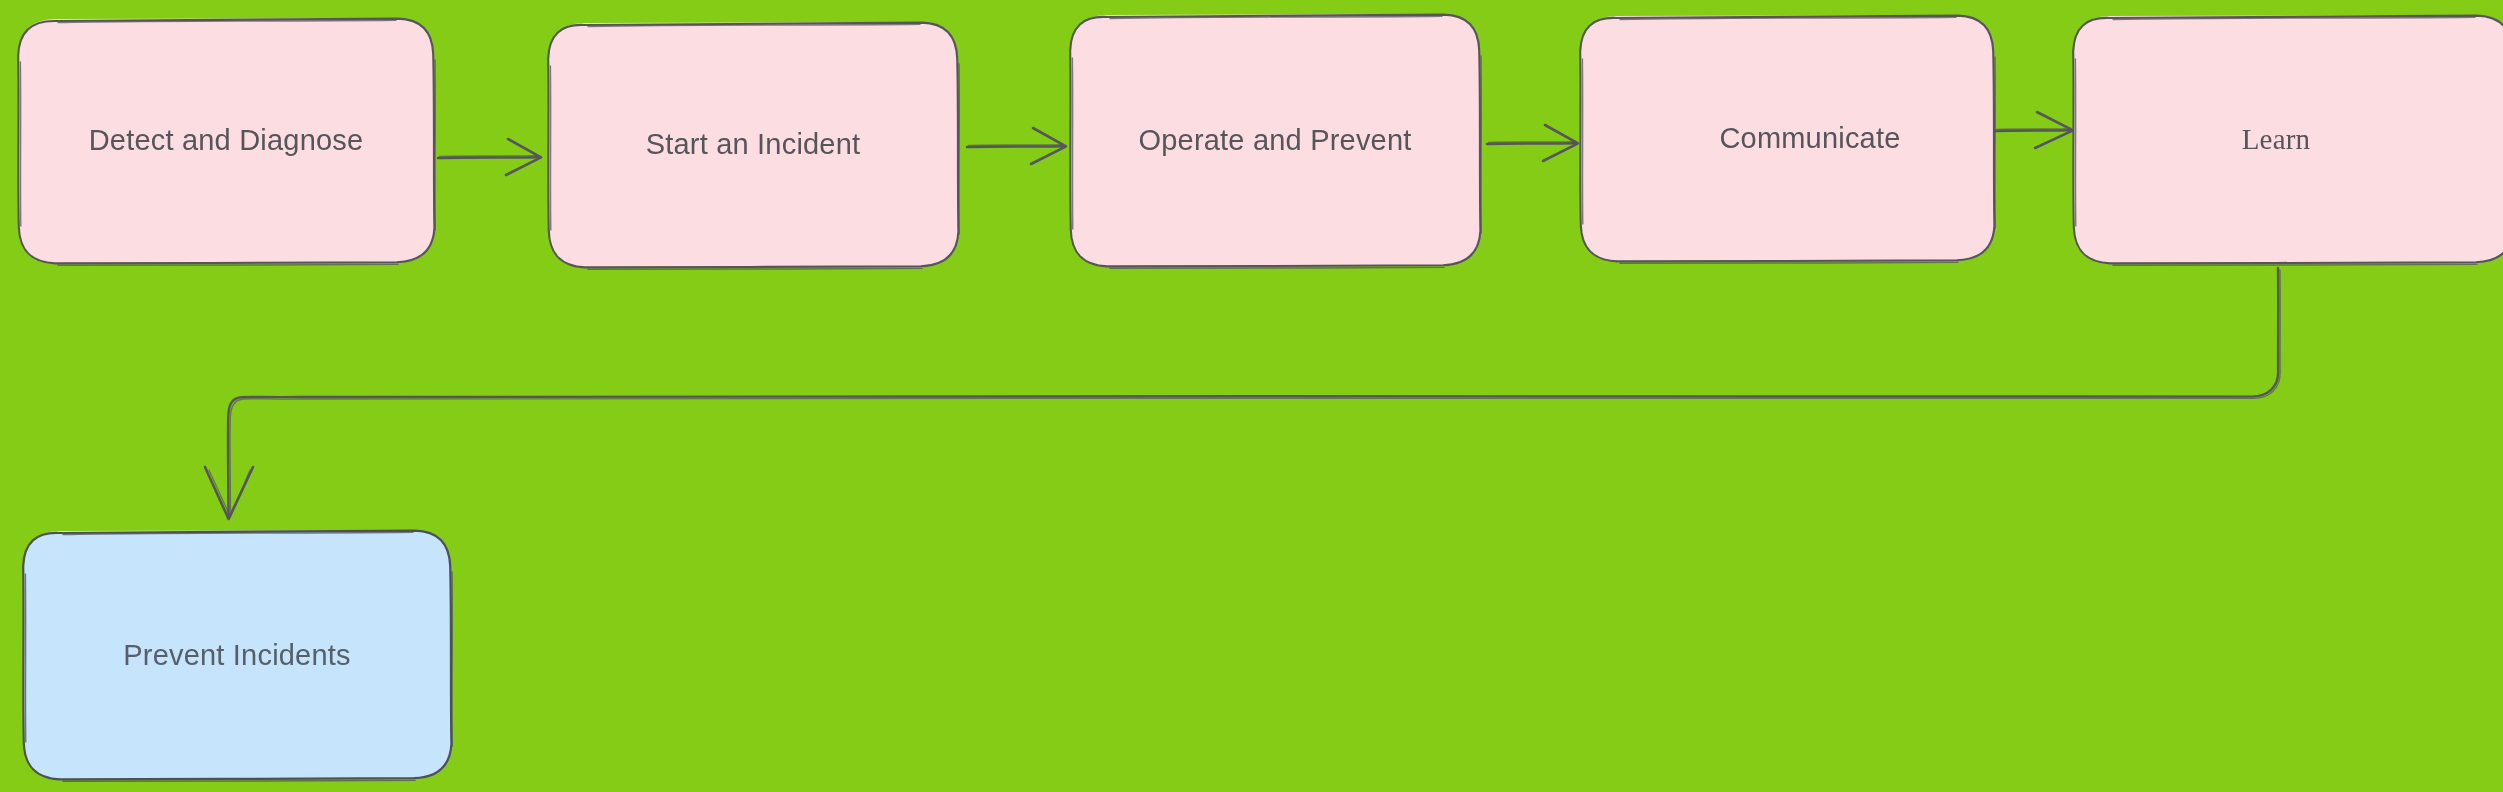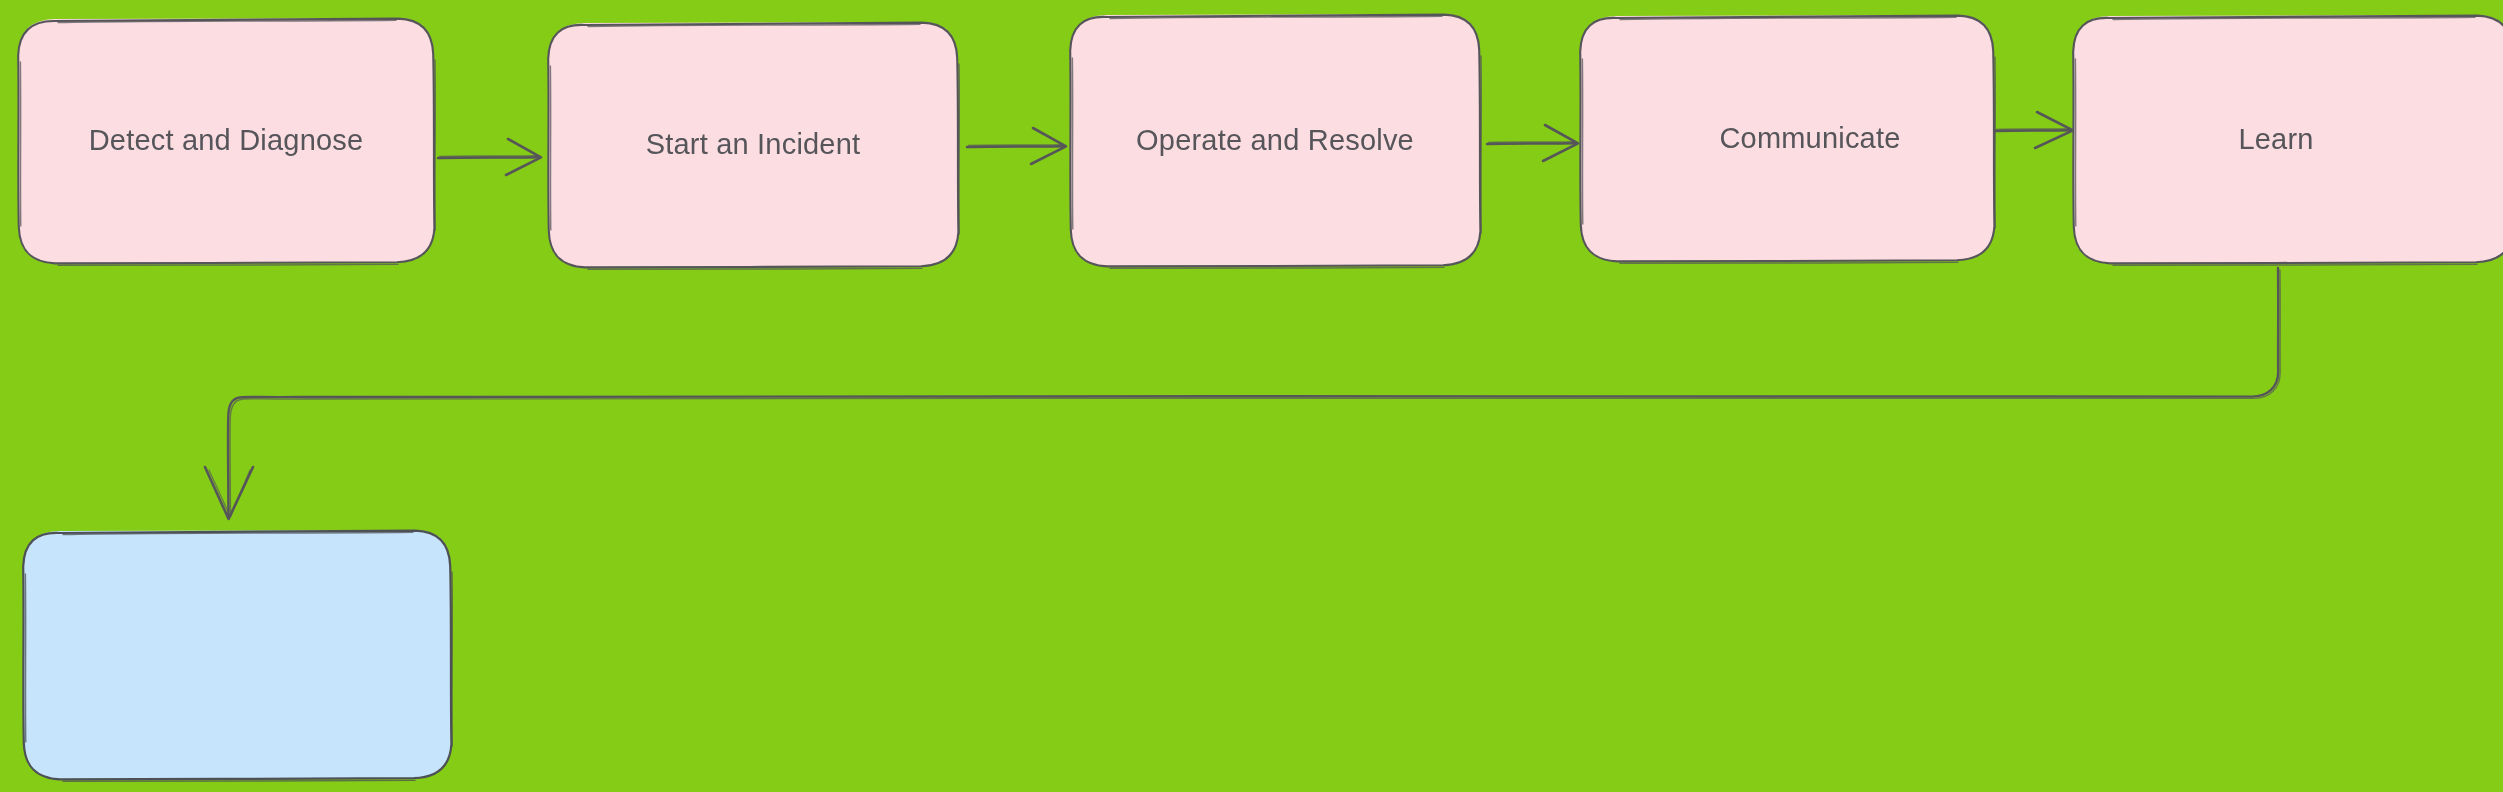--- a/index.html
+++ b/index.html
@@ -154,23 +154,24 @@
     </g>
   </svg>
 
   <div class="node-hit" style="left:18px; top:18px; width:416px; height:245px;"></div>
   <div class="node-label" style="left:18px; top:18px; width:416px; height:245px;">Detect and Diagnose</div>
 
   <div class="node-hit" style="left:548px; top:22px; width:410px; height:245px;"></div>
   <div class="node-label" style="left:548px; top:22px; width:410px; height:245px;">Start an Incident</div>
 
   <div class="node-hit" style="left:1070px; top:14px; width:410px; height:252px;"></div>
-  <div class="node-label" style="left:1070px; top:14px; width:410px; height:252px;">Operate and Resolve</div>
+  <div class="node-label" style="left:1070px; top:14px; width:410px; height:252px;">Operate and Prevent</div>
 
   <div class="node-hit" style="left:1580px; top:15px; width:414px; height:246px;"></div>
   <div class="node-label" style="left:1580px; top:15px; width:414px; height:246px;padding-left:23px;">Communicate</div>
 
   <div class="node-hit" style="left:2073px; top:15px; width:440px; height:248px;"></div>
-  <div class="node-label" style="left:2073px; top:15px; width:406px; height:248px;">Learn</div>
+  <div class="node-label" style="left:2073px; top:15px; width:406px; height:248px;font-family:Liberation Serif, serif;">Learn</div>
 
   <div class="node-hit" style="left:23px; top:530px; width:428px; height:250px;"></div>
+  <div class="node-label" style="left:23px; top:530px; width:428px; height:250px; color:#55606b;">Prevent Incidents</div>
 
 </div>
 
 </body></html>

